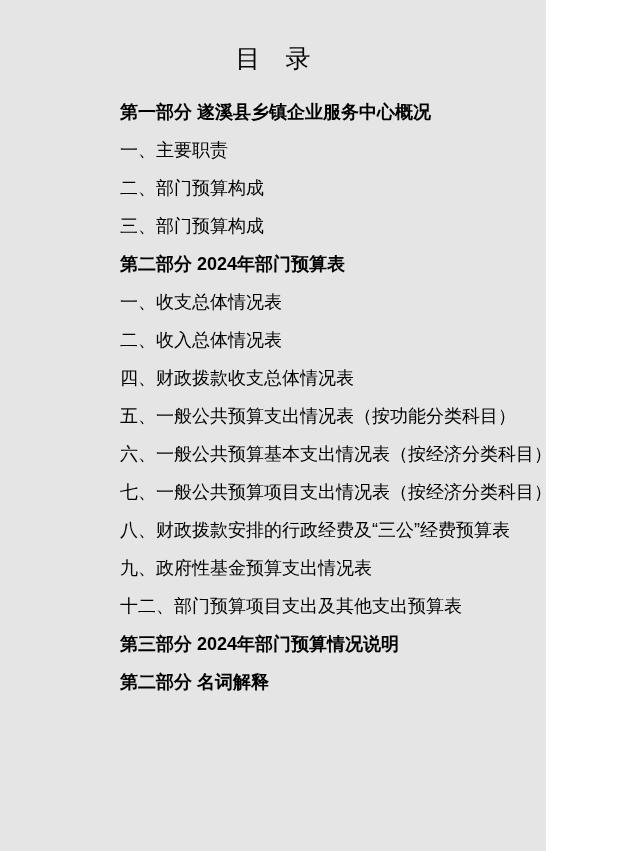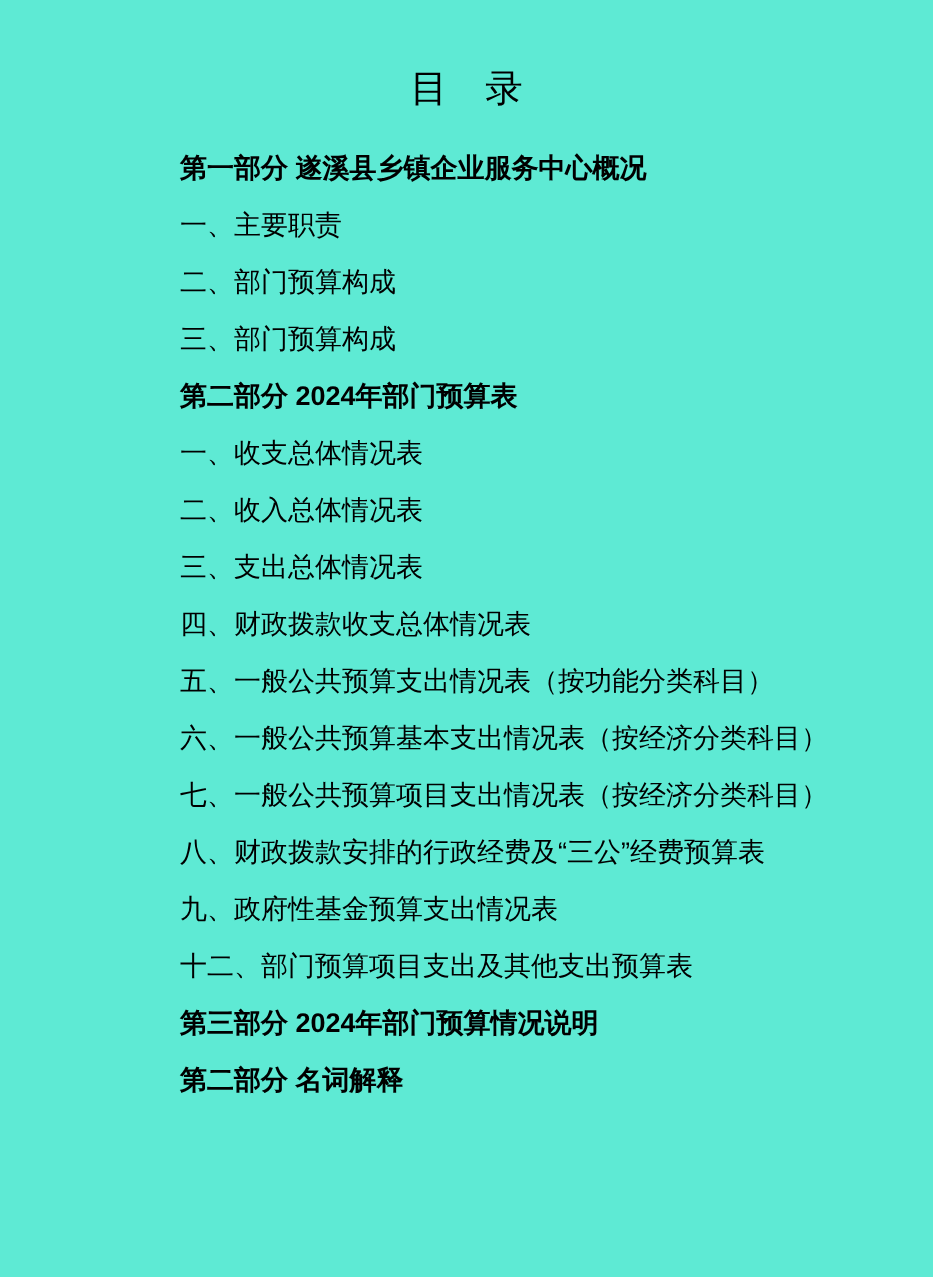--- a/index.html
+++ b/index.html
@@ -2,23 +2,23 @@
 <html><head>
 <meta charset="utf-8">
 <style>
   html, body {
     margin: 0;
     padding: 0;
     background: #ffffff;
   }
   .page {
     position: relative;
-    width: 622px;
+    width: 546px;
     height: 851px;
-    background: #5eead4;
+    background: #e5e5e5;
     color: #000000;
     font-family: "Liberation Sans", "DejaVu Sans", sans-serif;
     overflow: hidden;
   }
   .doc-title {
     position: absolute;
     top: 42px;
     left: 0;
     width: 100%;
     text-align: center;
@@ -53,21 +53,20 @@
 <div class="page">
   <div class="doc-title">目　录</div>
   <div class="toc">
       <div class="toc-line toc-heading">第一部分 遂溪县乡镇企业服务中心概况</div>
       <div class="toc-line toc-item">一、主要职责</div>
       <div class="toc-line toc-item">二、部门预算构成</div>
       <div class="toc-line toc-item">三、部门预算构成</div>
       <div class="toc-line toc-heading">第二部分 2024年部门预算表</div>
       <div class="toc-line toc-item">一、收支总体情况表</div>
       <div class="toc-line toc-item">二、收入总体情况表</div>
-      <div class="toc-line toc-item">三、支出总体情况表</div>
       <div class="toc-line toc-item">四、财政拨款收支总体情况表</div>
       <div class="toc-line toc-item">五、一般公共预算支出情况表（按功能分类科目）</div>
       <div class="toc-line toc-item">六、一般公共预算基本支出情况表（按经济分类科目）</div>
       <div class="toc-line toc-item">七、一般公共预算项目支出情况表（按经济分类科目）</div>
       <div class="toc-line toc-item">八、财政拨款安排的行政经费及“三公”经费预算表</div>
       <div class="toc-line toc-item">九、政府性基金预算支出情况表</div>
       <div class="toc-line toc-item">十二、部门预算项目支出及其他支出预算表</div>
       <div class="toc-line toc-heading">第三部分 2024年部门预算情况说明</div>
       <div class="toc-line toc-heading">第二部分 名词解释</div>
     </div>

